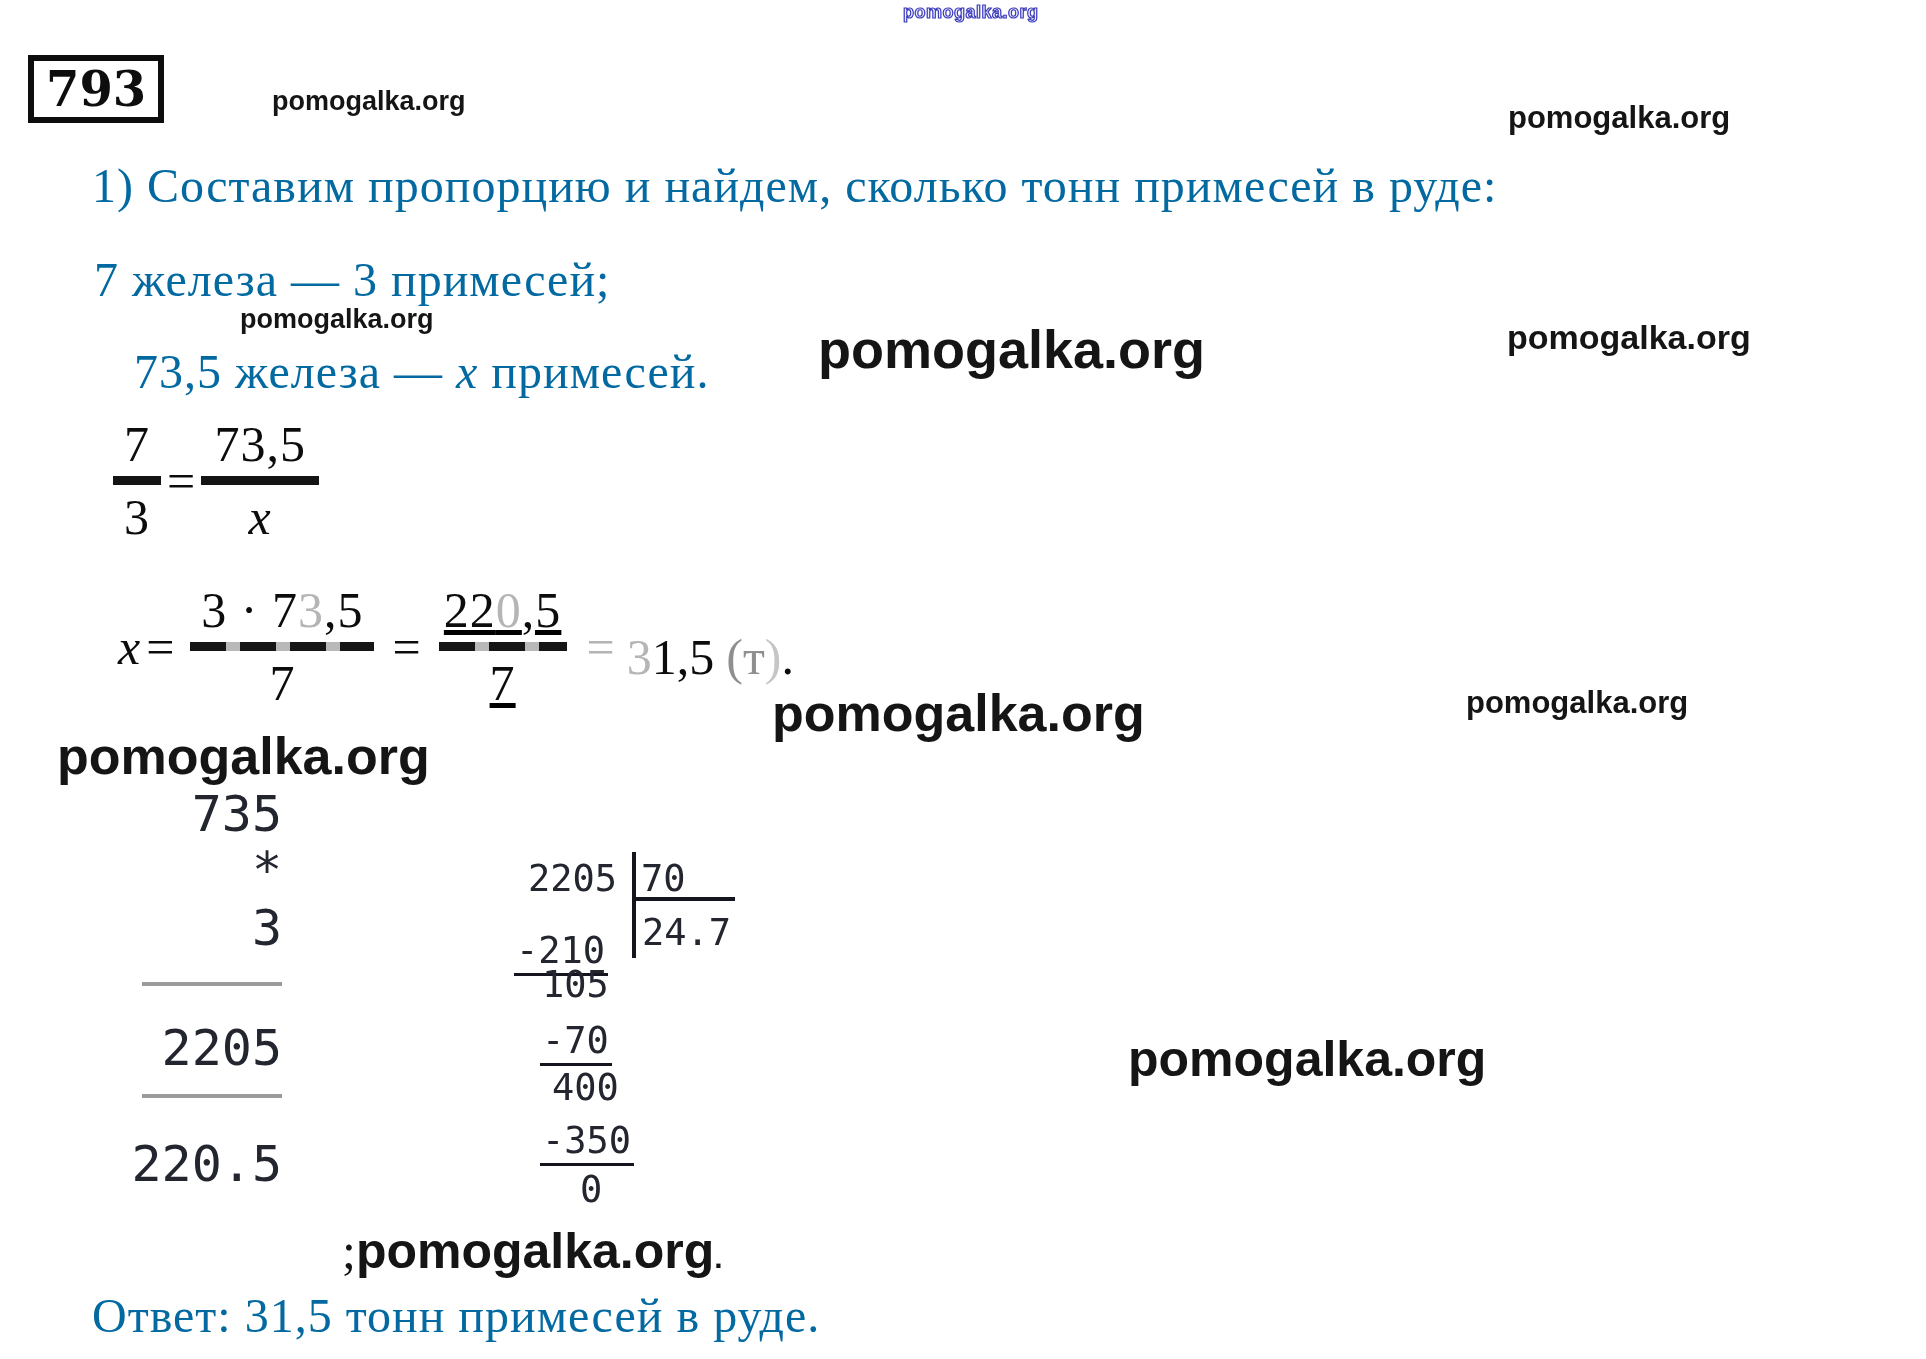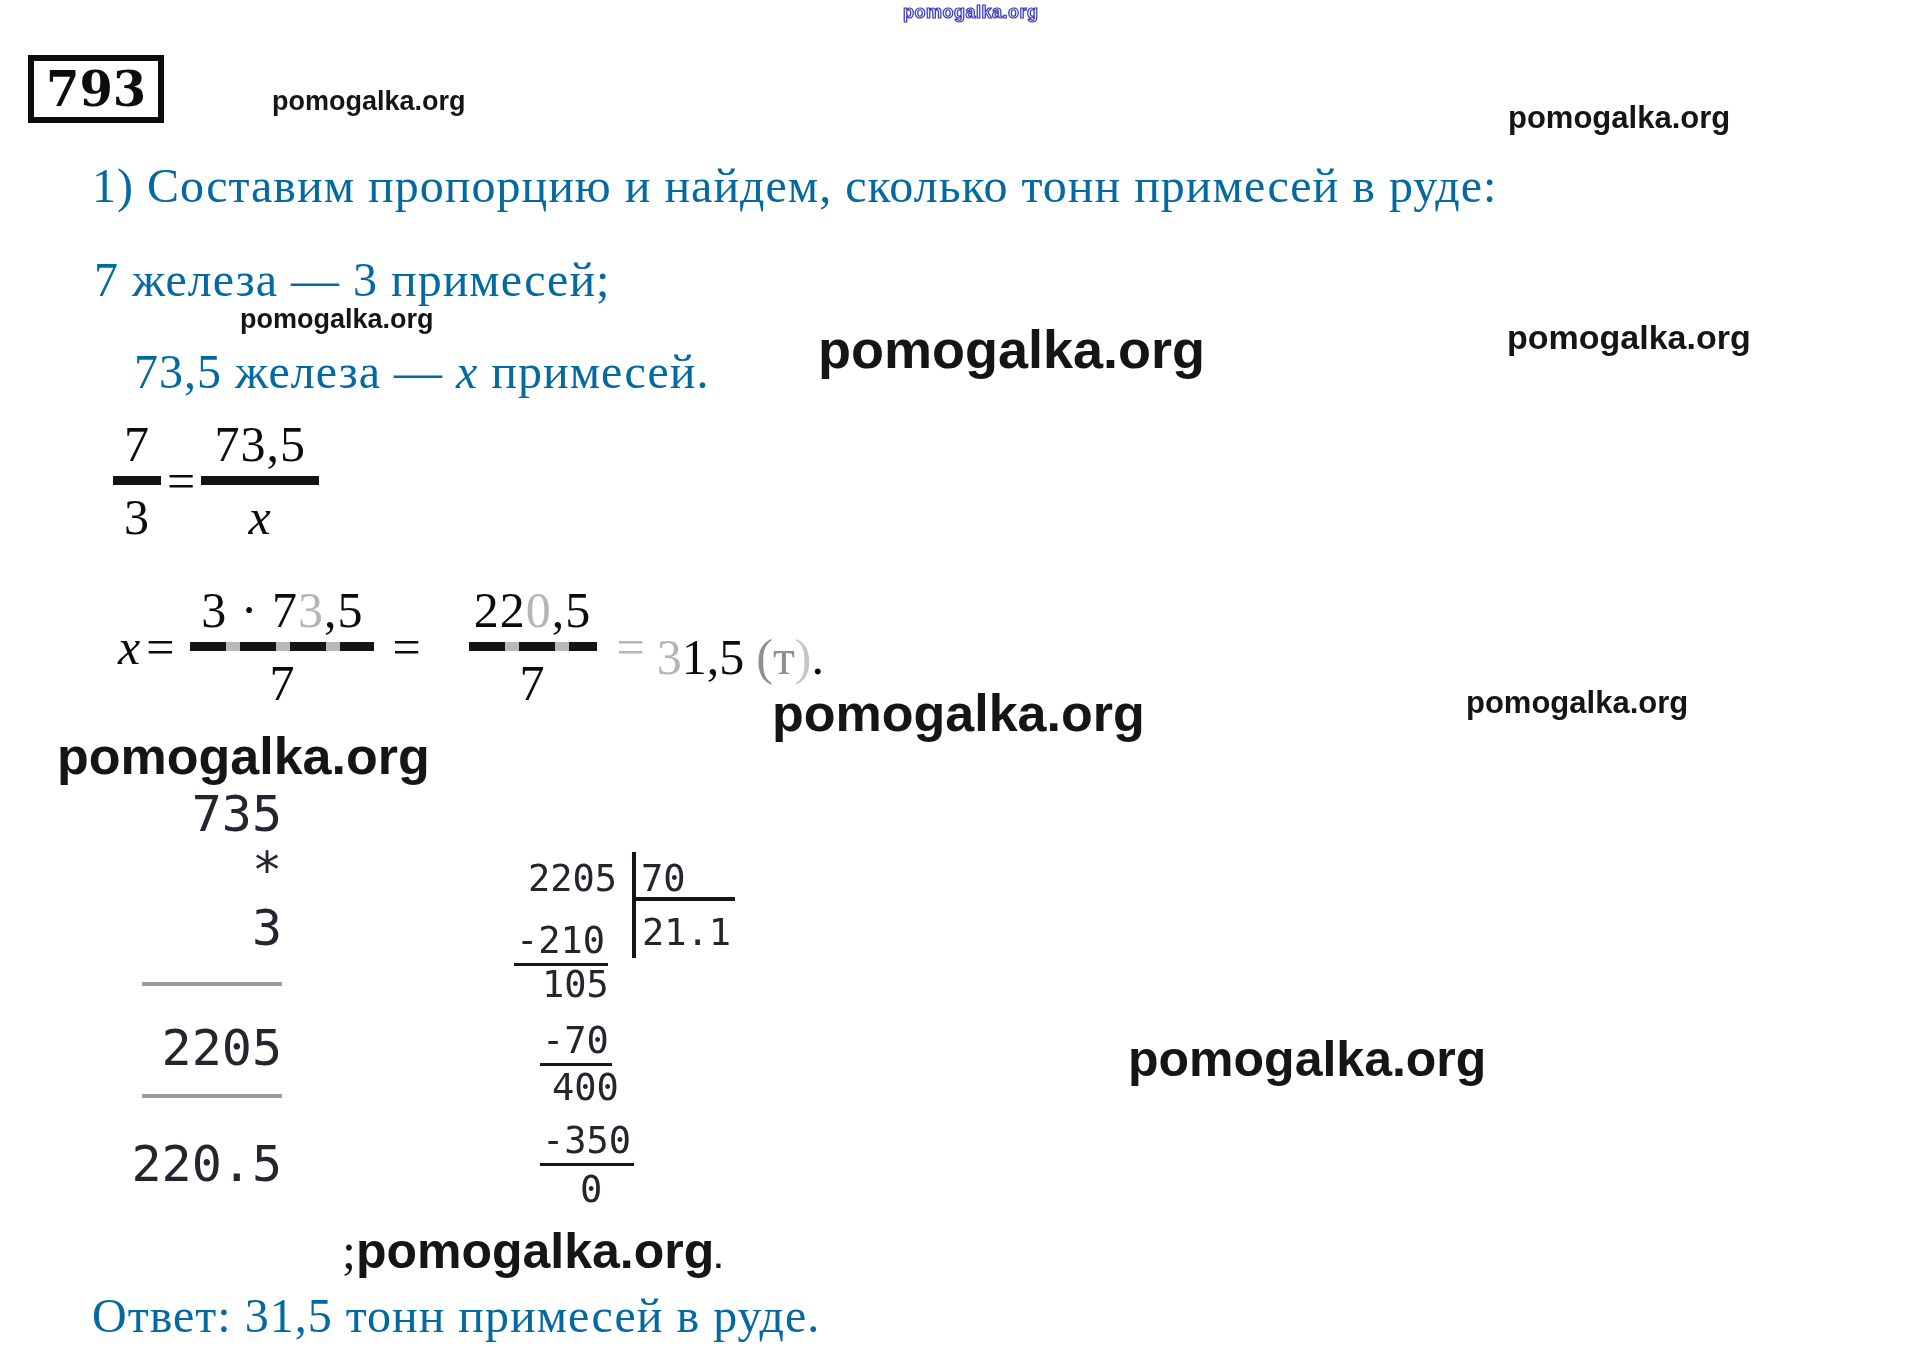--- a/index.html
+++ b/index.html
@@ -120,21 +120,21 @@
 
 <div class="abs mathrow" style="left:112px; top:582px;">
   <span class="eqsign ital" style="padding-right:0;">x</span>
   <span class="eqsign">=</span>
   <div class="frac" style="margin-left:10px;">
     <div class="num"><span>3 · 7</span><span class="faded">3</span><span>,5</span></div>
     <div class="bar-dash" style="width:184px;"></div>
     <div class="den faded">7</div>
   </div>
   <span class="eqsign" style="margin-left:12px;">=</span>
-  <div class="frac" style="margin-left:42px;">
+  <div class="frac" style="margin-left:12px;text-decoration:underline;">
     <div class="num"><span>22</span><span class="faded">0</span><span>,5</span></div>
     <div class="bar-dash" style="width:128px;"></div>
     <div class="den faded">7</div>
   </div>
   <span class="eqsign faded" style="margin-left:14px;">=</span>
   <span class="eqsign" style="position:relative; top:10px; margin-left:6px; padding:0;"><span class="faded">3</span><span>1,5</span><span class="fade-mid" style="margin-left:12px;">(т</span><span class="fade-light">)</span><span>.</span></span>
 </div>
 
 <div class="abs wm w52" style="left:772px; top:683px;">pomogalka.org</div>
 <div class="abs wm w31" style="left:1466px; top:685px;">pomogalka.org</div>
@@ -148,22 +148,22 @@
   <div class="row" style="top:234px;">2205</div>
   <div class="rule" style="top:306px;"></div>
   <div class="row" style="top:350px;">220.5</div>
 </div>
 
 <div class="abs mono divb">
   <div class="row" style="left:28px; top:8px;">2205</div>
   <div class="vbar"></div>
   <div class="row" style="left:141px; top:8px;">70</div>
   <div class="hline"></div>
-  <div class="row" style="left:142px; top:62px;">21.1</div>
-  <div class="row under" style="left:14px; top:70px;">-210</div>
+  <div class="row" style="left:142px; top:62px;">24.7</div>
+  <div class="row under" style="left:14px; top:80px;">-210</div>
   <div class="row" style="left:42px; top:114px;">105</div>
   <div class="row under" style="left:40px; top:170px;">-70</div>
   <div class="row" style="left:52px; top:217px;">400</div>
   <div class="row under" style="left:40px; top:270px;">-350</div>
   <div class="row" style="left:80px; top:319px;">0</div>
 </div>
 
 <div class="abs wm w50" style="left:1128px; top:1030px;">pomogalka.org</div>
 
 <div class="abs" style="left:342px; top:1222px;">

